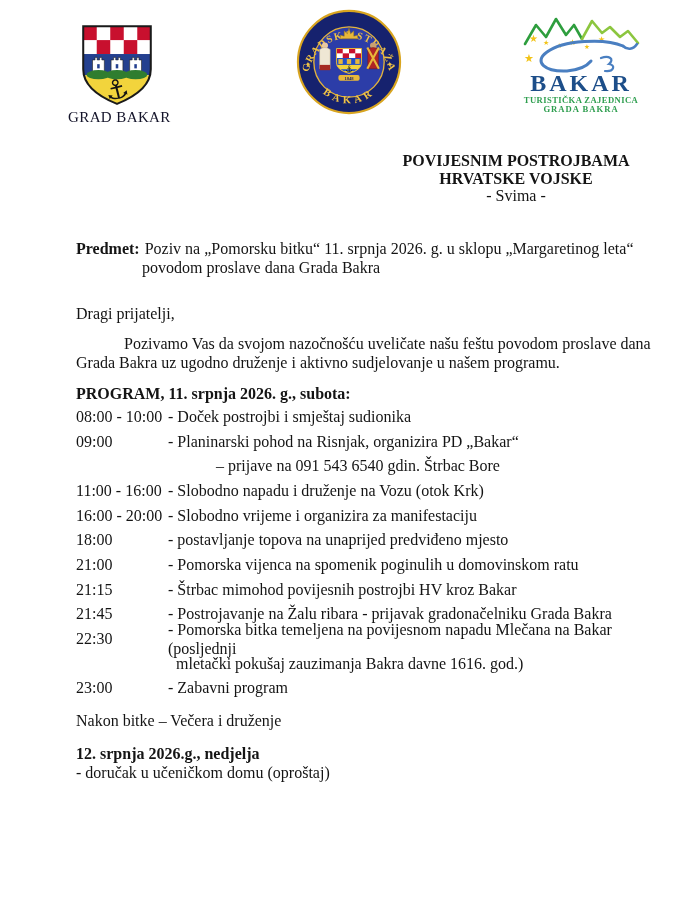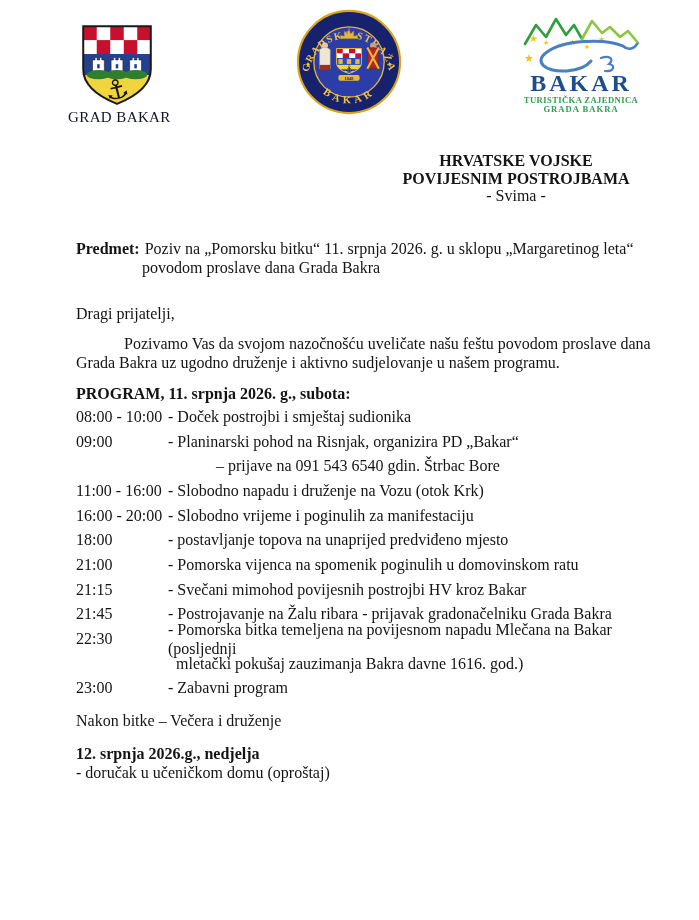--- a/index.html
+++ b/index.html
@@ -142,22 +142,22 @@
       <path d="M104 36 C 86 28 44 30 28 42 C 14 52 26 62 48 61 C 60 60 68 56 72 51" stroke-width="3"></path>
       <path d="M104 36 C 108 40 114 40 118 34" stroke-width="2.6"></path>
       <path d="M82 48 c 8 -3 14 1 8 6 c 7 1 5 8 -4 7" stroke-width="2.2"></path>
     </g>
     <text x="62" y="81" font-size="24" font-weight="bold" fill="#1d4e89" letter-spacing="3" text-anchor="middle" font-family="Liberation Serif, serif">BAKAR</text>
     <text x="62" y="93" font-size="8.6" font-weight="bold" fill="#2e9e4f" letter-spacing="0.4" text-anchor="middle" font-family="Liberation Serif, serif">TURISTIČKA ZAJEDNICA</text>
     <text x="62" y="102" font-size="8.6" font-weight="bold" fill="#2e9e4f" letter-spacing="1" text-anchor="middle" font-family="Liberation Serif, serif">GRADA BAKRA</text>
   </svg>
 
   <div class="abs recipient">
+    <div class="b">POVIJESNIM POSTROJBAMA</div>
     <div class="b">HRVATSKE VOJSKE</div>
-    <div class="b">POVIJESNIM POSTROJBAMA</div>
     <div>- Svima -</div>
   </div>
 
   <div class="abs subject">
     <div><span class="lbl">Predmet:</span><span class="txt">Poziv na „Pomorsku bitku“ 11. srpnja 2026. g. u sklopu „Margaretinog leta“</span></div>
     <div class="line2">povodom proslave dana Grada Bakra</div>
   </div>
 
   <div class="abs salutation">Dragi prijatelji,</div>
   <div class="abs intro">Pozivamo Vas da svojom nazočnošću uveličate našu feštu povodom proslave dana Grada Bakra uz ugodno druženje i aktivno sudjelovanje u našem programu.</div>
@@ -174,33 +174,33 @@
     </div>
     <div class="prow note">
       <span>– prijave na 091 543 6540 gdin. Štrbac Bore</span>
     </div>
     <div class="prow">
       <span class="ptime">11:00 - 16:00</span>
       <span class="pdesc">- Slobodno napadu i druženje na Vozu (otok Krk)</span>
     </div>
     <div class="prow">
       <span class="ptime">16:00 - 20:00</span>
-      <span class="pdesc">- Slobodno vrijeme i poginulih za manifestaciju</span>
+      <span class="pdesc">- Slobodno vrijeme i organizira za manifestaciju</span>
     </div>
     <div class="prow">
       <span class="ptime">18:00</span>
       <span class="pdesc">- postavljanje topova na unaprijed predviđeno mjesto</span>
     </div>
     <div class="prow">
       <span class="ptime">21:00</span>
       <span class="pdesc">- Pomorska vijenca na spomenik poginulih u domovinskom ratu</span>
     </div>
     <div class="prow">
       <span class="ptime">21:15</span>
-      <span class="pdesc">- Svečani mimohod povijesnih postrojbi HV kroz Bakar</span>
+      <span class="pdesc">- Štrbac mimohod povijesnih postrojbi HV kroz Bakar</span>
     </div>
     <div class="prow">
       <span class="ptime">21:45</span>
       <span class="pdesc">- Postrojavanje na Žalu ribara - prijavak gradonačelniku Grada Bakra</span>
     </div>
     <div class="prow">
       <span class="ptime">22:30</span>
       <span class="pdesc">- Pomorska bitka temeljena na povijesnom napadu Mlečana na Bakar (posljednji</span>
     </div>
     <div class="prow cont">

